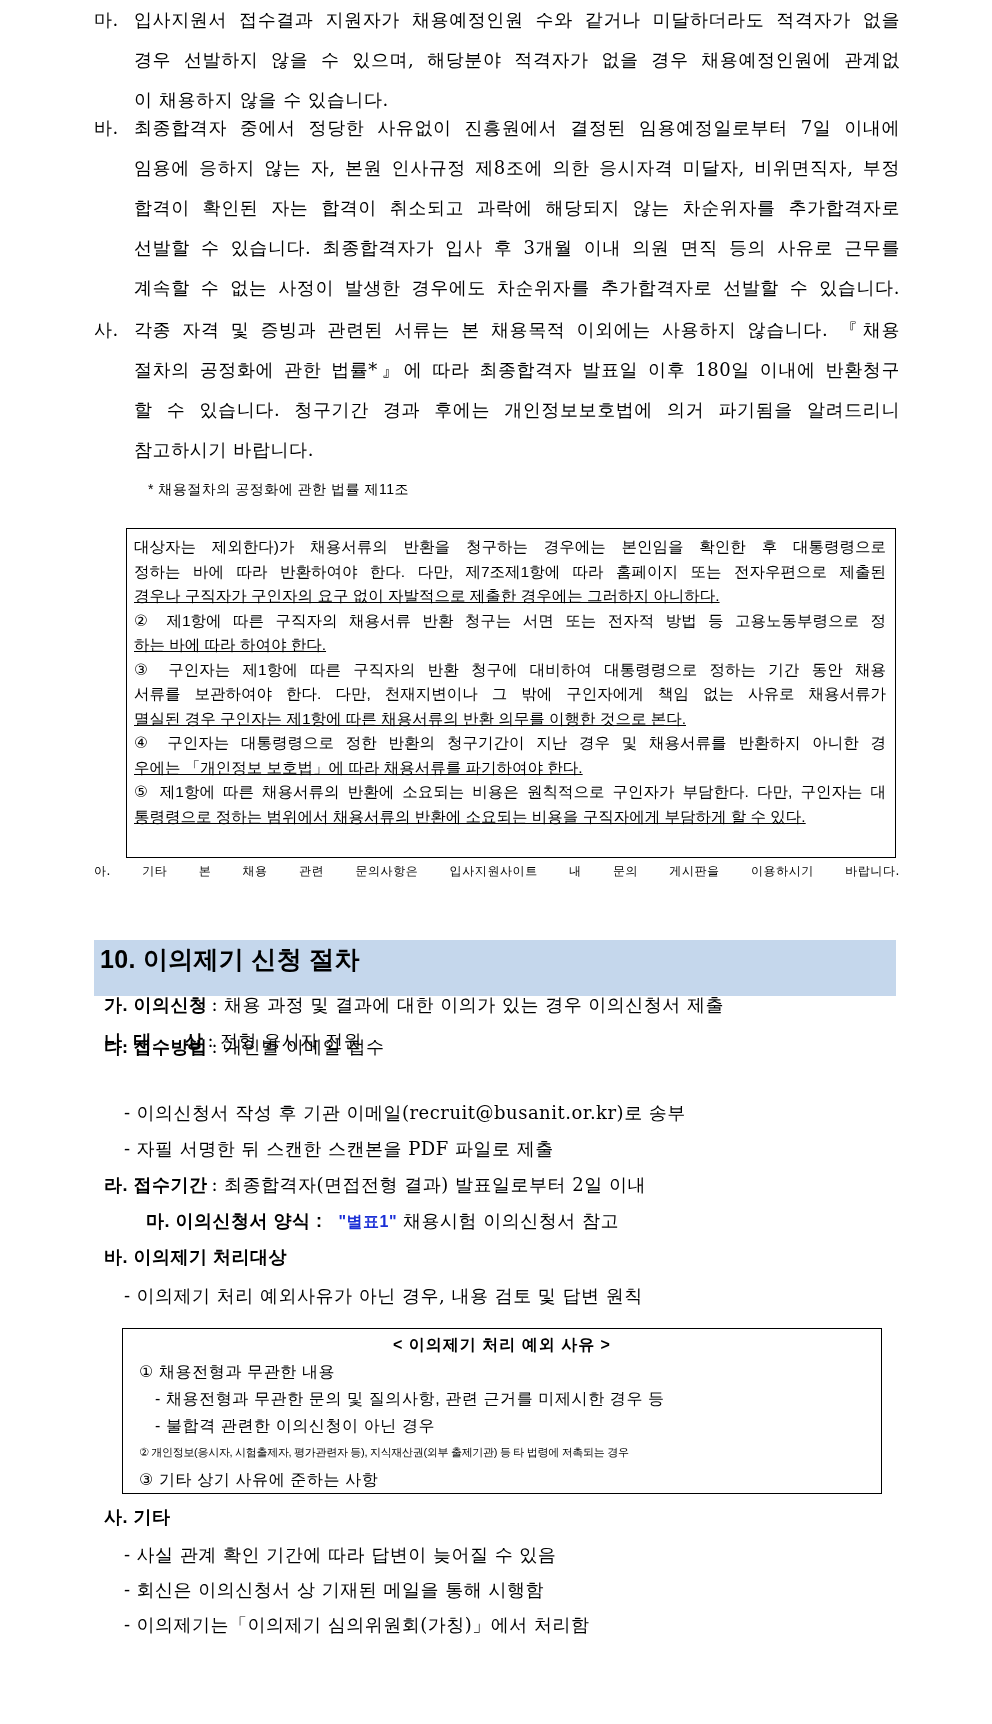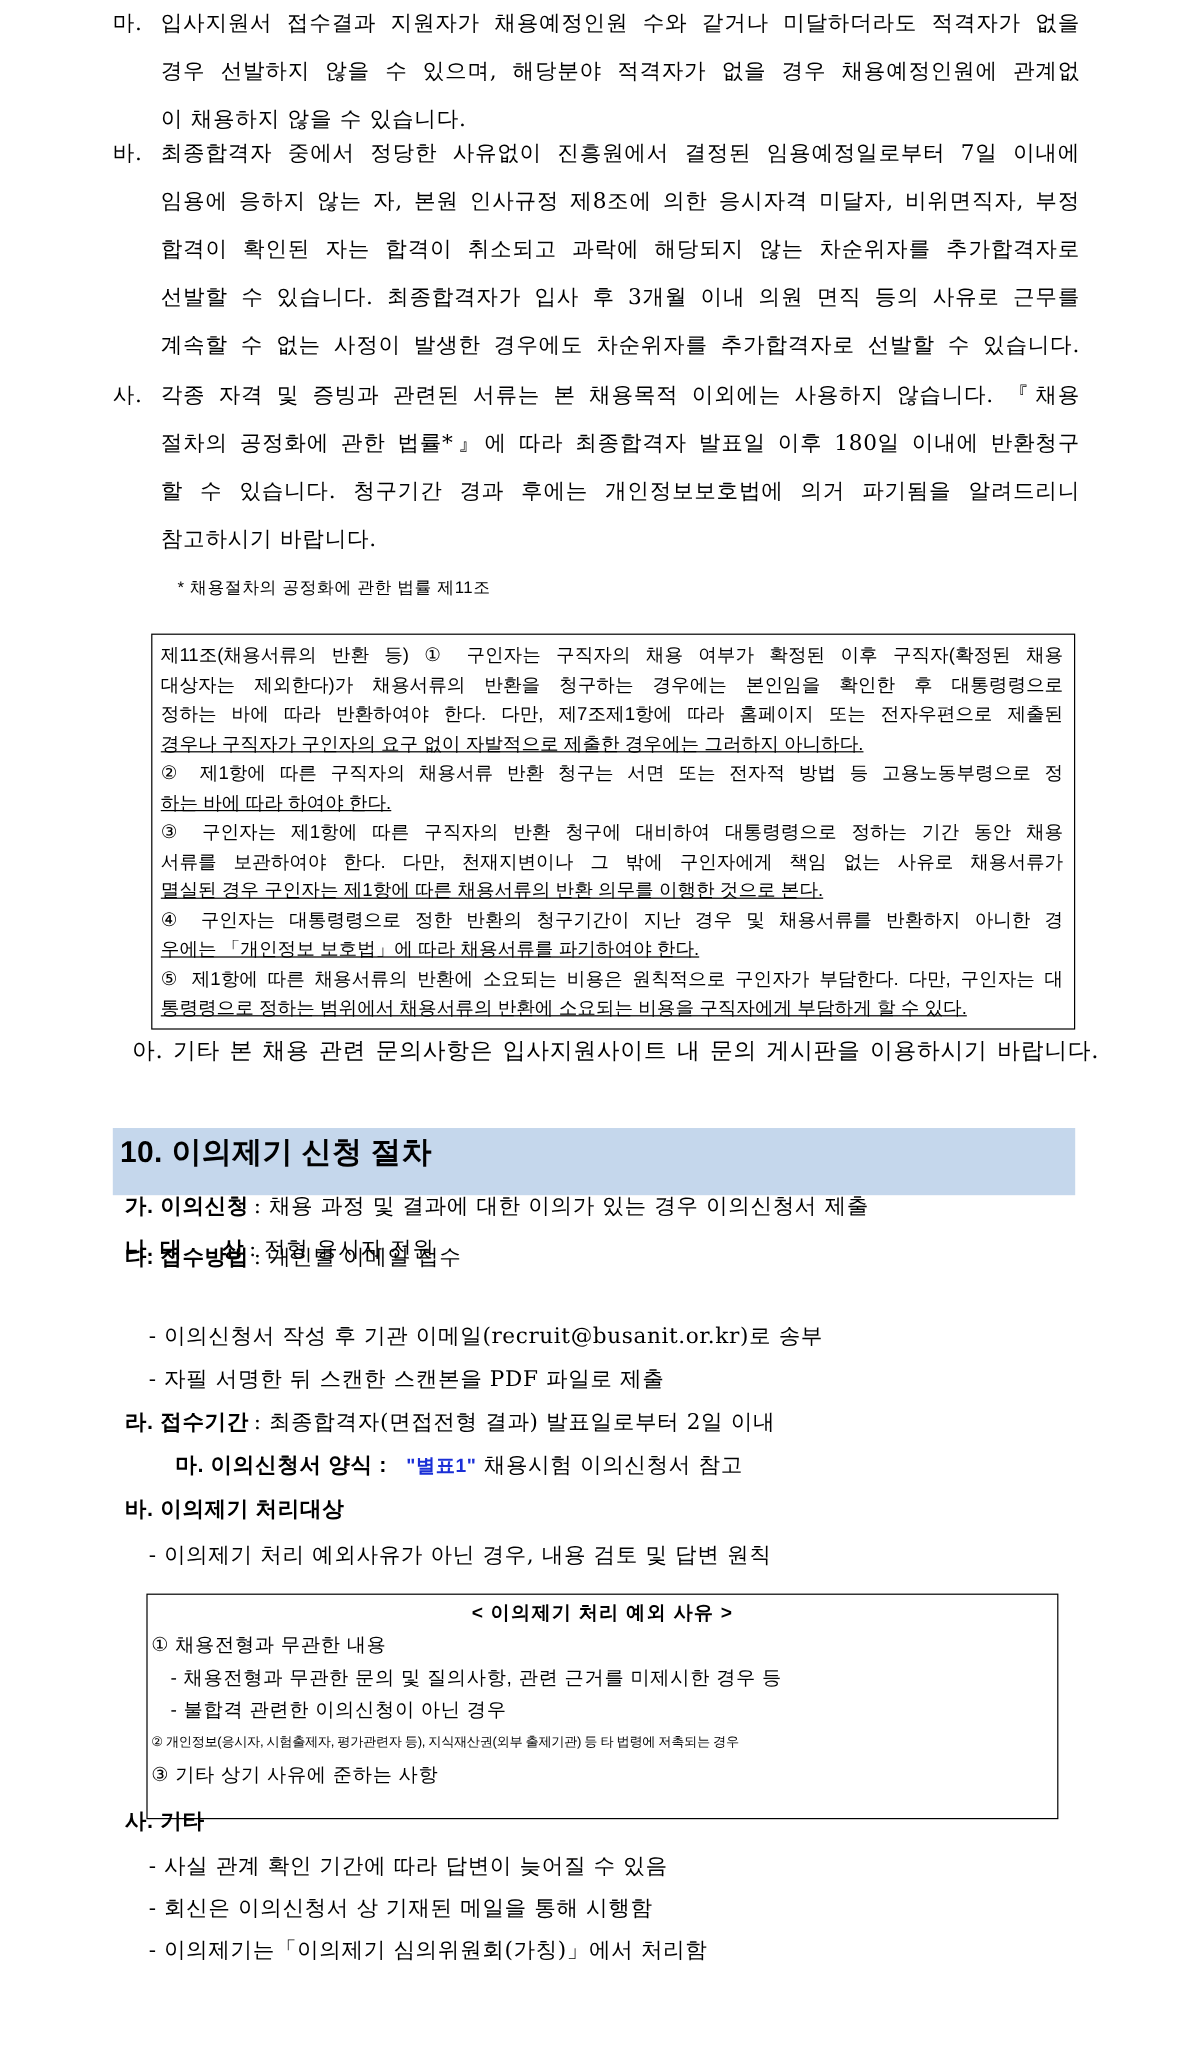--- a/index.html
+++ b/index.html
@@ -13,34 +13,34 @@
     .clause .mark { position:absolute; left:0; top:0; }
     .clause .line { display:block; padding-left:40px; white-space:nowrap; text-align:justify; text-align-last:justify; }
     .clause .line.last { text-align-last:left; }
 
     .footnote-title { position:absolute; left:148px; top:481px; font-size:14px; letter-spacing:0.5px; white-space:nowrap; }
 
     .law-box { position:absolute; left:126px; top:528px; width:770px; height:330px; border:1.5px solid #000; box-sizing:border-box; padding:6px 9px 0 7px; font-size:15.5px; line-height:24.5px; }
     .law-box .ln { display:block; white-space:nowrap; text-align:justify; text-align-last:justify; }
     .law-box .ln.last { text-align-last:left;text-decoration:underline; }
 
-    .clause-a { position:absolute; left:94px; top:863px; width:806px; font-size:19px; letter-spacing:0.6px; white-space:nowrap; text-align:justify; text-align-last:justify;margin-left:16px; }
+    .clause-a { position:absolute; left:94px; top:863px; width:806px; font-size:12px; letter-spacing:0.6px; white-space:nowrap; text-align:justify; text-align-last:justify; }
 
     .section-header { position:absolute; left:94px; top:940px; width:802px; height:56px; background:#c5d7ec; }
     .section-header .title { position:absolute; left:6px; top:3px; font-size:25px; font-weight:bold; letter-spacing:0.3px; white-space:nowrap; }
 
     .item { position:absolute; left:104px; font-size:18px; white-space:nowrap; letter-spacing:0.5px; }
     .item .label { font-weight:bold; font-family:"Liberation Sans","DejaVu Sans",sans-serif; font-size:18px; }
     .item .colon { margin:0 6px 0 4px; }
     .item .value { font-family:"DejaVu Serif","Liberation Serif",serif; }
     .item .highlight { color:#1a2fd6; font-weight:bold; font-family:"Liberation Sans","DejaVu Sans",sans-serif; font-size:16px; margin-right:6px; }
     .sub { position:absolute; left:124px; font-size:18px; white-space:nowrap; letter-spacing:0.5px;text-align:right; }
     .sub .dash { margin-right:6px; }
 
-    .exception-box { position:absolute; left:122px; top:1328px; width:760px; height:188px; border:1.5px solid #000; box-sizing:border-box; padding:2px 3px; font-size:16px; line-height:27px; }
+    .exception-box { position:absolute; left:122px; top:1328px; width:760px; height:166px; border:1.5px solid #000; box-sizing:border-box; padding:2px 16px; font-size:16px; line-height:27px; }
     .exception-box .title { text-align:center; font-weight:bold; letter-spacing:1px; }
     .exception-box .row { white-space:nowrap; letter-spacing:0.6px; }
     .exception-box .row.indent { padding-left:16px; }
     .exception-box .row.tight { letter-spacing:-0.3px; font-size:11px; }
   </style>
 </head>
 <body>
 
 <div class="page">
 
@@ -64,21 +64,20 @@
     <span class="mark">사.</span>
     <span class="line">각종 자격 및 증빙과 관련된 서류는 본 채용목적 이외에는 사용하지 않습니다. 『채용</span>
     <span class="line">절차의 공정화에 관한 법률*』에 따라 최종합격자 발표일 이후 180일 이내에 반환청구</span>
     <span class="line">할 수 있습니다. 청구기간 경과 후에는 개인정보보호법에 의거 파기됨을 알려드리니</span>
     <span class="line last">참고하시기 바랍니다.</span>
   </div>
 
   <div class="footnote-title sans">* 채용절차의 공정화에 관한 법률 제11조</div>
 
   <div class="law-box sans">
-    <span class="ln">제11조(채용서류의 반환 등) ① 구인자는 구직자의 채용 여부가 확정된 이후 구직자(확정된 채용</span>
     <span class="ln">대상자는 제외한다)가 채용서류의 반환을 청구하는 경우에는 본인임을 확인한 후 대통령령으로</span>
     <span class="ln">정하는 바에 따라 반환하여야 한다. 다만, 제7조제1항에 따라 홈페이지 또는 전자우편으로 제출된</span>
     <span class="ln last">경우나 구직자가 구인자의 요구 없이 자발적으로 제출한 경우에는 그러하지 아니하다.</span>
     <span class="ln">② 제1항에 따른 구직자의 채용서류 반환 청구는 서면 또는 전자적 방법 등 고용노동부령으로 정</span>
     <span class="ln last">하는 바에 따라 하여야 한다.</span>
     <span class="ln">③ 구인자는 제1항에 따른 구직자의 반환 청구에 대비하여 대통령령으로 정하는 기간 동안 채용</span>
     <span class="ln">서류를 보관하여야 한다. 다만, 천재지변이나 그 밖에 구인자에게 책임 없는 사유로 채용서류가</span>
     <span class="ln last">멸실된 경우 구인자는 제1항에 따른 채용서류의 반환 의무를 이행한 것으로 본다.</span>
     <span class="ln">④ 구인자는 대통령령으로 정한 반환의 청구기간이 지난 경우 및 채용서류를 반환하지 아니한 경</span>
     <span class="ln last">우에는 「개인정보 보호법」에 따라 채용서류를 파기하여야 한다.</span>

